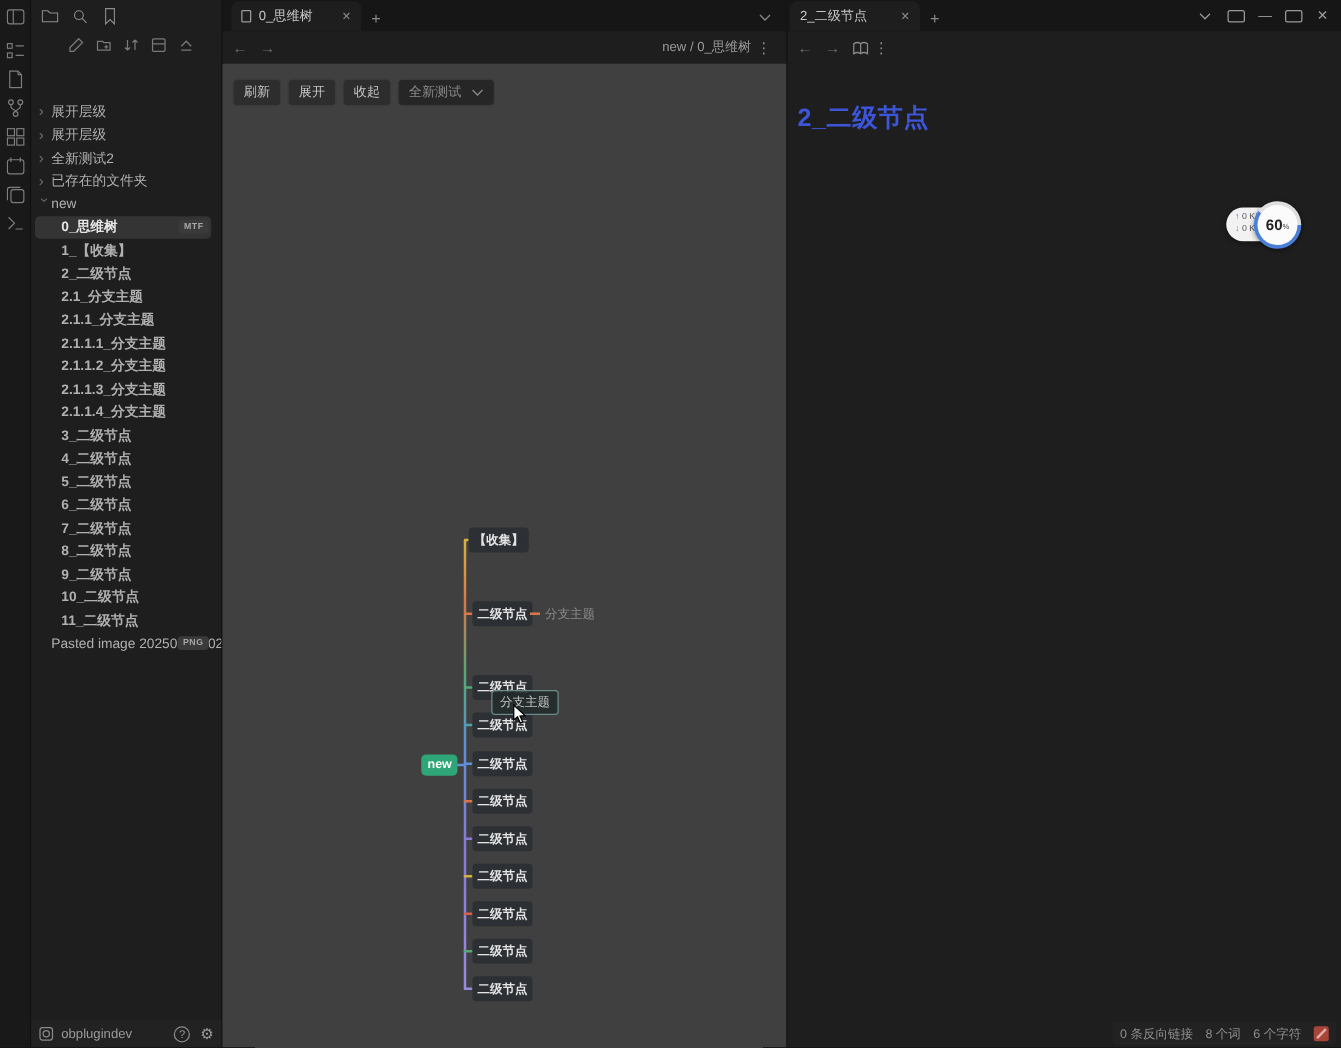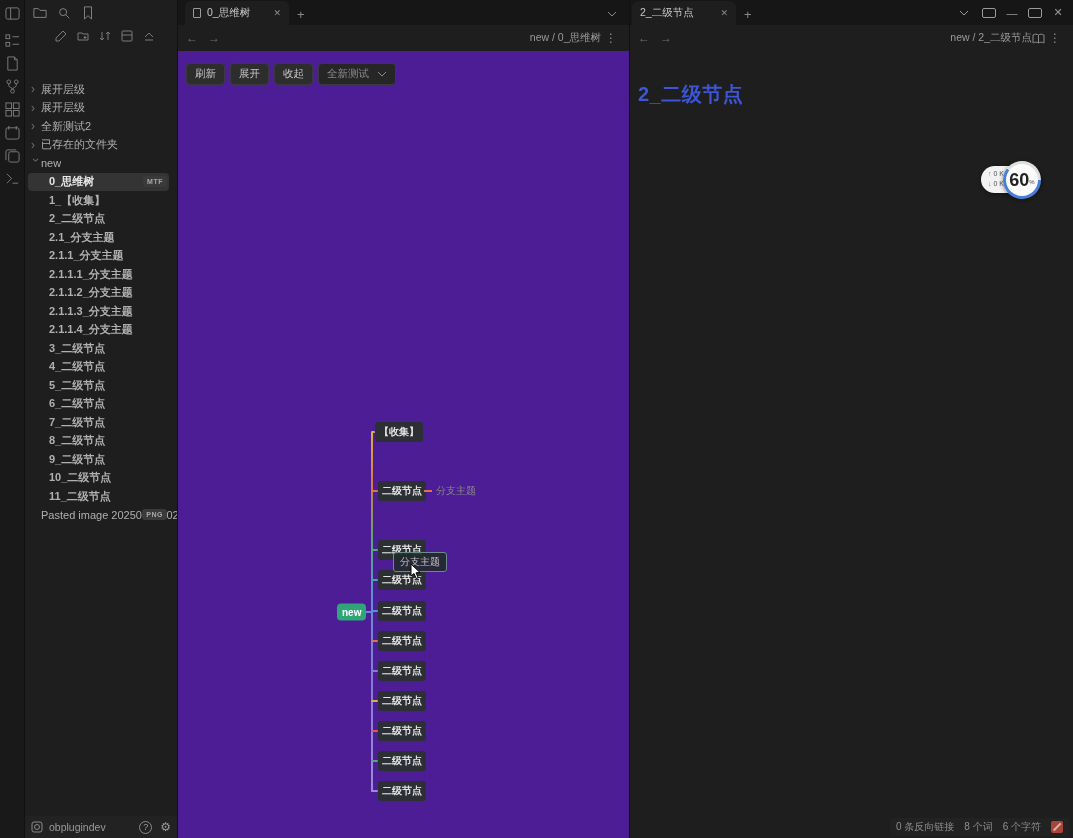--- a/index.html
+++ b/index.html
@@ -49,21 +49,21 @@
   .doc-ic { width:8px; height:10px; border:1px solid #9a9a9a; border-radius:1px; position:relative; }
   .chev-ic svg { width:10px; height:6px; display:block; }
   .pane-head { position:absolute; top:25px; left:0; right:0; height:26px; display:flex; align-items:center; padding:0 8px; font-size:10.5px; color:#8e8e8e; }
   .nav-arrow { color:#6f6f6f; font-size:12px; margin-right:10px; }
   .crumb { flex:1; text-align:right; color:#9a9a9a; }
   .more-ic { color:#8a8a8a; font-size:12px; padding:0 4px; }
   .book-ic svg { width:13px; height:11px; display:block; color:#8a8a8a; }
 
   
   #pane-mid { left:178px; width:452px; border-right:1px solid #101010; }
-  #mid-canvas { position:absolute; top:51px; left:0; right:0; bottom:0; background:#4c1d95; }
+  #mid-canvas { position:absolute; top:51px; left:0; right:0; bottom:0; background:#404040; }
   #mm-toolbar { position:absolute; top:12px; left:8px; display:flex; gap:5px; }
   .mm-btn { background:#2d2d2d; border:1px solid #3b3b3b; border-radius:4px; color:#c4c4c4; font-size:10.5px; padding:3px 8px; }
   .mm-select { background:#262626; border:1px solid #3b3b3b; border-radius:4px; color:#8a8a8a; font-size:10.5px; padding:3px 8px; display:flex; align-items:center; gap:8px; }
 
   #mindmap { position:absolute; inset:0; }
   #mm-trunk { position:absolute; width:2px; border-radius:2px;
     background:linear-gradient(to bottom,#d4b340 0%,#d8784a 14%,#55a878 30%,#5f8fd8 46%,#8a7ad8 70%,#9a8ade 100%); }
   .mm-stub { position:absolute; height:2px; border-radius:1px; }
   .mm-node { position:absolute; transform:translateY(-50%); background:#2c2f33; color:#e4e4e4; font-size:10px; font-weight:bold; padding:3px 4px; border-radius:3px; white-space:nowrap; }
   #mm-root { position:absolute; transform:translateY(-50%); background:#2fa678; color:#fff; font-size:10px; font-weight:bold; padding:3px 5px; border-radius:4px; z-index:2; }
@@ -88,21 +88,21 @@
   #watermark .bili { font-size:26px; font-weight:800; letter-spacing:-2px; transform:scaleY(1.15); }
 
   #speed-widget { position:absolute; left:981px; top:161px; z-index:10; }
   #sw-pill { position:absolute; left:0; top:5px; width:58px; height:27px; background:#f2f2f2; border-radius:14px; box-shadow:0 1px 4px rgba(0,0,0,.45); padding:3px 0 0 7px; }
   .sw-row { font-size:7px; color:#555; display:flex; align-items:center; gap:2px; line-height:10px; }
   .sw-up { color:#4a7fd8; font-size:7px; }
   .sw-down { color:#3aa85a; font-size:7px; }
   #sw-ring { position:absolute; left:22px; top:0; width:38px; height:38px; border-radius:50%;
     background:conic-gradient(from 90deg,#4a7fd8 0 216deg,#dfdfdf 216deg 360deg); box-shadow:0 1px 4px rgba(0,0,0,.45); }
   #sw-ring .inner { position:absolute; inset:3px; background:#fbfbfb; border-radius:50%; display:flex; align-items:center; justify-content:center; }
-  #sw-ring .pct { font-size:18px; font-weight:bold; color:#222; }
+  #sw-ring .pct { font-size:12px; font-weight:bold; color:#222; }
   #sw-ring .unit { font-size:6px; color:#444; margin-top:4px; }
 
   #status-bar { position:absolute; right:4px; bottom:2px; height:18px; display:flex; align-items:center; gap:10px; font-size:10px; color:#8e8e8e; background:#222; padding:0 6px; border-radius:3px; z-index:5; }
   #sync-err { width:12px; height:12px; background:#a94438; border-radius:2px; position:relative; }
   #sync-err::after { content:""; position:absolute; left:1px; top:5px; width:10px; height:1.5px; background:#e0b0a8; transform:rotate(-45deg); }
 </style>
 </head>
 <body>
 
 <div id="app">
@@ -400,21 +400,20 @@
           </svg>
       </span>
       <span class="sq-ic wc"></span>
       <span class="wc">—</span>
       <span class="sq-ic wc"></span>
       <span class="wc">✕</span>
     </div>
     <div class="pane-head">
       <span class="nav-arrow">←</span>
       <span class="nav-arrow">→</span>
-      <span class="crumb">new / 2_二级节点</span>
       <span class="book-ic">
         <svg viewBox="0 0 13 11" fill="none" stroke="currentColor">
             <path d="M6.5 2C5 .8 2.5 1 1 2v8c1.5-1 4-1.2 5.5 0 1.5-1.2 4-1 5.5 0V2c-1.5-1-4-1.2-5.5 0z"></path>
             <line x1="6.5" y1="2" x2="6.5" y2="10"></line>
           </svg>
       </span>
       <span class="more-ic">⋮</span>
     </div>
     <div id="note-body">
       <h1 id="note-title">2_二级节点</h1>

